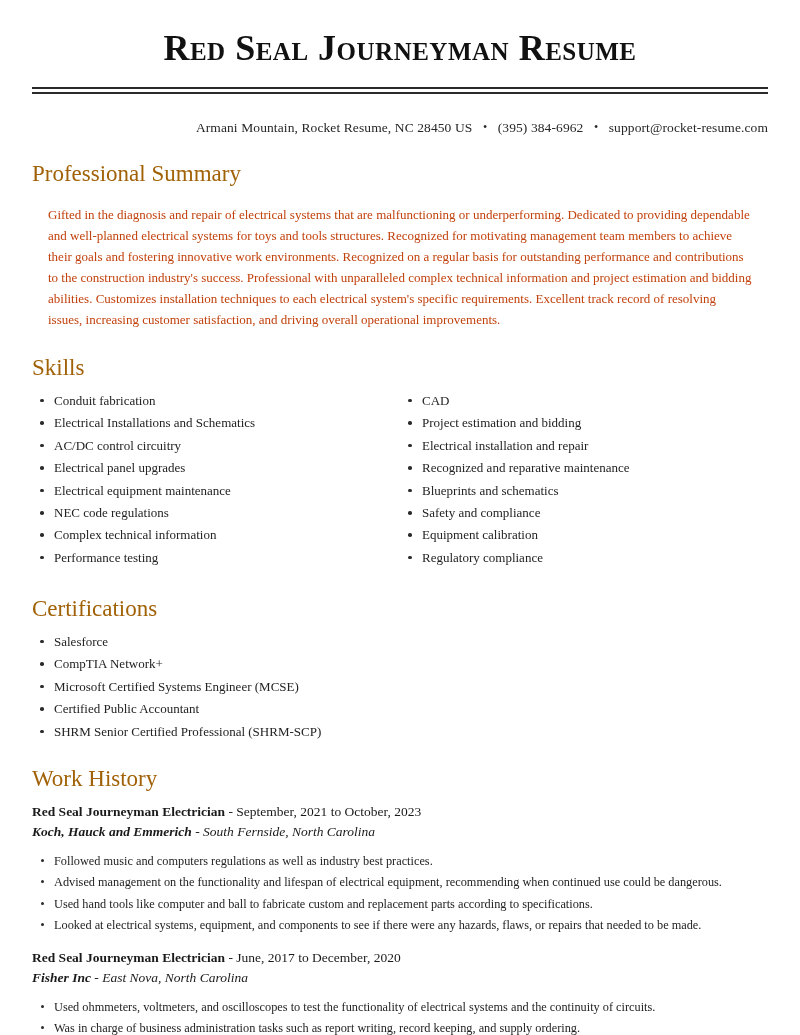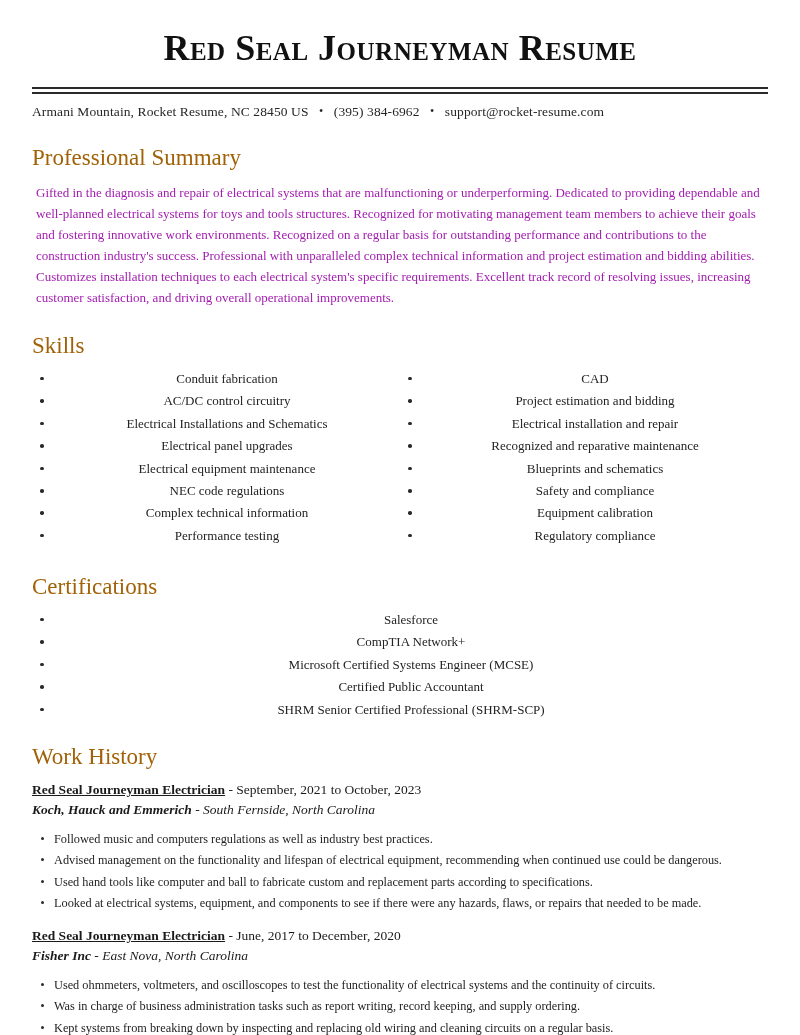--- a/index.html
+++ b/index.html
@@ -42,24 +42,24 @@
   .rule-gap {
     height: 3px;
     background: #ffffff;
   }
   .rule-thin {
     height: 2px;
     background: #2a2a2a;
   }
 
   .contact-line {
-    text-align: left;
+    text-align: right;
     font-size: 13.5px;
     color: #262626;
-    margin-top: 10px;
+    margin-top: 26px;
     letter-spacing: 0.1px;
   }
   .contact-sep {
     padding: 0 7px;
     font-size: 12px;
     vertical-align: 1px;
   }
 
   
   .section-heading {
@@ -68,40 +68,39 @@
     font-size: 23px;
     color: #a16207;
     margin: 24px 0 10px 0;
     line-height: 1.2;
   }
 
   
   .summary-text {
     font-size: 13px;
     line-height: 1.62;
-    color: #a21caf;
+    color: #c2410c;
     text-align: left;
-    margin: 4px;
+    margin: 16px;
   }
 
   
   .skills-columns {
     display: flex;
     gap: 0;
     margin-top: 4px;
   }
   .skills-col {
     width: 50%;
     box-sizing: border-box;
   }
   ul.bullets {
     list-style: none;
     margin: 0;
     padding: 0;
-    text-align: center;
   }
   ul.bullets > li {
     position: relative;
     padding-left: 22px;
     font-size: 13px;
     line-height: 1.38;
     color: #232323;
     margin-bottom: 4.5px;
   }
   ul.bullets > li::before {
@@ -128,21 +127,20 @@
   .job:first-of-type {
     margin-top: 6px;
   }
   .job-title-line {
     font-size: 13.5px;
     color: #1a1a1a;
     line-height: 1.45;
   }
   .job-title {
     font-weight: bold;
-    text-decoration: underline;
   }
   .job-dates {
     font-weight: normal;
     margin-top: 45px;
   }
   .job-company-line {
     font-size: 13.5px;
     color: #1a1a1a;
     line-height: 1.55;
     font-style: italic;
@@ -201,22 +199,22 @@
   </div>
 
   <h2 class="section-heading">Professional Summary</h2>
   <p class="summary-text">Gifted in the diagnosis and repair of electrical systems that are malfunctioning or underperforming. Dedicated to providing dependable and well-planned electrical systems for toys and tools structures. Recognized for motivating management team members to achieve their goals and fostering innovative work environments. Recognized on a regular basis for outstanding performance and contributions to the construction industry's success. Professional with unparalleled complex technical information and project estimation and bidding abilities. Customizes installation techniques to each electrical system's specific requirements. Excellent track record of resolving issues, increasing customer satisfaction, and driving overall operational improvements.</p>
 
   <h2 class="section-heading">Skills</h2>
   <div class="skills-columns">
     <div class="skills-col">
       <ul class="bullets" id="skills-left">
           <li>Conduit fabrication</li>
+          <li>Electrical Installations and Schematics</li>
           <li>AC/DC control circuitry</li>
-          <li>Electrical Installations and Schematics</li>
           <li>Electrical panel upgrades</li>
           <li>Electrical equipment maintenance</li>
           <li>NEC code regulations</li>
           <li>Complex technical information</li>
           <li>Performance testing</li>
         </ul>
     </div>
     <div class="skills-col">
       <ul class="bullets" id="skills-right">
           <li>CAD</li>

